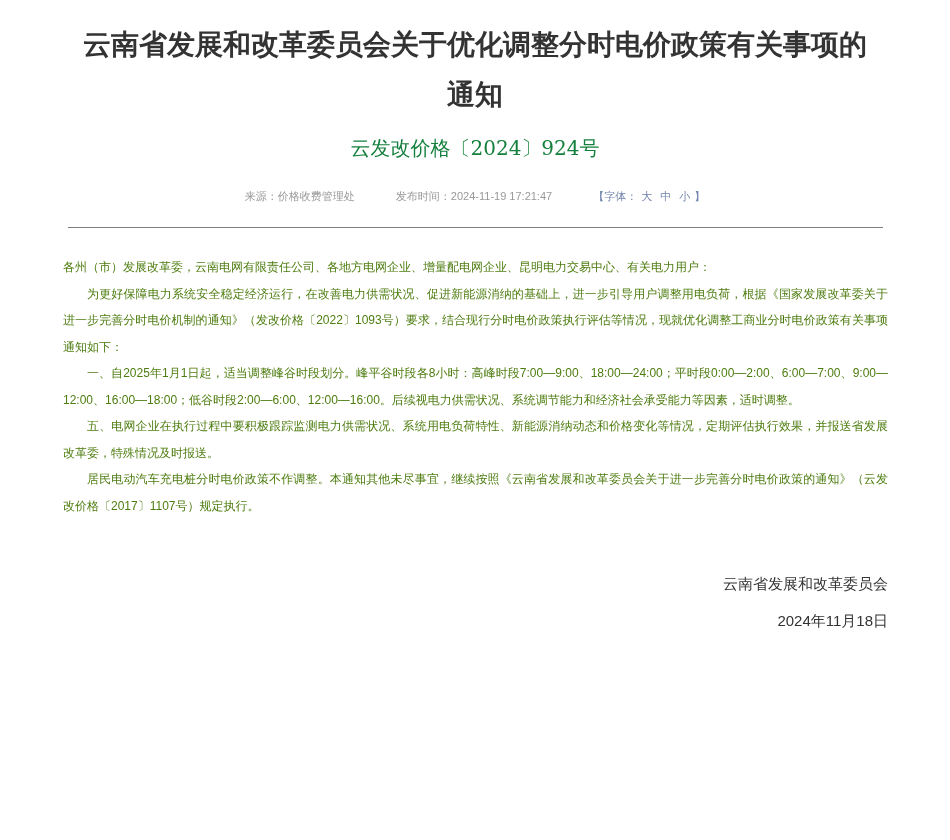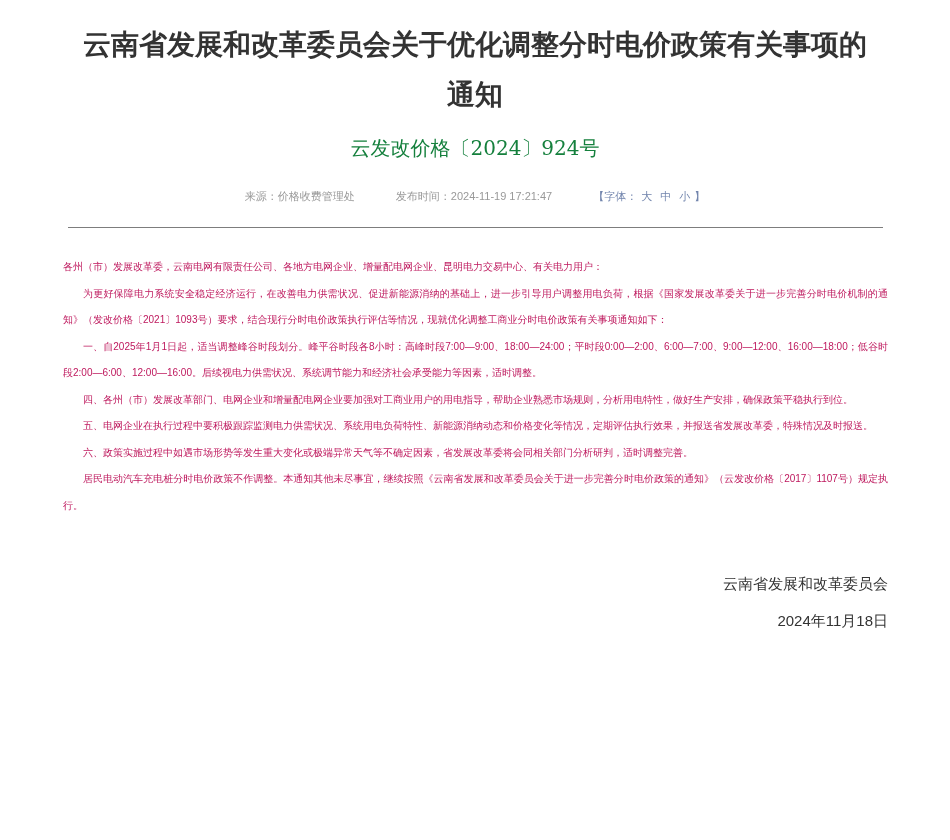--- a/index.html
+++ b/index.html
@@ -49,23 +49,23 @@
     margin: 0 4px;
   }
   .divider {
     width: 815px;
     height: 0;
     margin: 21px auto 0 auto;
     border-top: 1px solid #7d7d7d;
   }
   .content {
     margin: 26px 62px 0 63px;
-    font-size: 10px;
+    font-size: 12px;
     line-height: 26.5px;
-    color: #be185d;
+    color: #4d7c0f;
     text-align: justify;
   }
   .content p {
     margin: 0;
     padding: 0;
     text-indent: 2em;
   }
   .content p.no-indent { text-indent: 0; }
   .signature {
     margin-top: 46px;
@@ -92,25 +92,23 @@
   <div class="meta">
     <span class="group"><span>来源：</span><span>价格收费管理处</span></span>
     <span class="group"><span>发布时间：</span><span>2024-11-19 17:21:47</span></span>
     <span class="group font-group"><span>【字体：</span><span class="font-size-btn">大</span><span class="font-size-btn">中</span><span class="font-size-btn">小</span><span>】</span></span>
   </div>
 
   <div class="divider"></div>
 
   <div class="content">
     <p class="no-indent">各州（市）发展改革委，云南电网有限责任公司、各地方电网企业、增量配电网企业、昆明电力交易中心、有关电力用户：</p>
-    <p>为更好保障电力系统安全稳定经济运行，在改善电力供需状况、促进新能源消纳的基础上，进一步引导用户调整用电负荷，根据《国家发展改革委关于进一步完善分时电价机制的通知》（发改价格〔2021〕1093号）要求，结合现行分时电价政策执行评估等情况，现就优化调整工商业分时电价政策有关事项通知如下：</p>
+    <p>为更好保障电力系统安全稳定经济运行，在改善电力供需状况、促进新能源消纳的基础上，进一步引导用户调整用电负荷，根据《国家发展改革委关于进一步完善分时电价机制的通知》（发改价格〔2022〕1093号）要求，结合现行分时电价政策执行评估等情况，现就优化调整工商业分时电价政策有关事项通知如下：</p>
     <p>一、自2025年1月1日起，适当调整峰谷时段划分。峰平谷时段各8小时：高峰时段7:00—9:00、18:00—24:00；平时段0:00—2:00、6:00—7:00、9:00—12:00、16:00—18:00；低谷时段2:00—6:00、12:00—16:00。后续视电力供需状况、系统调节能力和经济社会承受能力等因素，适时调整。</p>
-    <p>四、各州（市）发展改革部门、电网企业和增量配电网企业要加强对工商业用户的用电指导，帮助企业熟悉市场规则，分析用电特性，做好生产安排，确保政策平稳执行到位。</p>
     <p>五、电网企业在执行过程中要积极跟踪监测电力供需状况、系统用电负荷特性、新能源消纳动态和价格变化等情况，定期评估执行效果，并报送省发展改革委，特殊情况及时报送。</p>
-    <p>六、政策实施过程中如遇市场形势等发生重大变化或极端异常天气等不确定因素，省发展改革委将会同相关部门分析研判，适时调整完善。</p>
     <p>居民电动汽车充电桩分时电价政策不作调整。本通知其他未尽事宜，继续按照《云南省发展和改革委员会关于进一步完善分时电价政策的通知》（云发改价格〔2017〕1107号）规定执行。</p>
   </div>
 
   <div class="signature">
     <div>云南省发展和改革委员会</div>
     <div>2024年11月18日</div>
   </div>
 
 </div>
 

